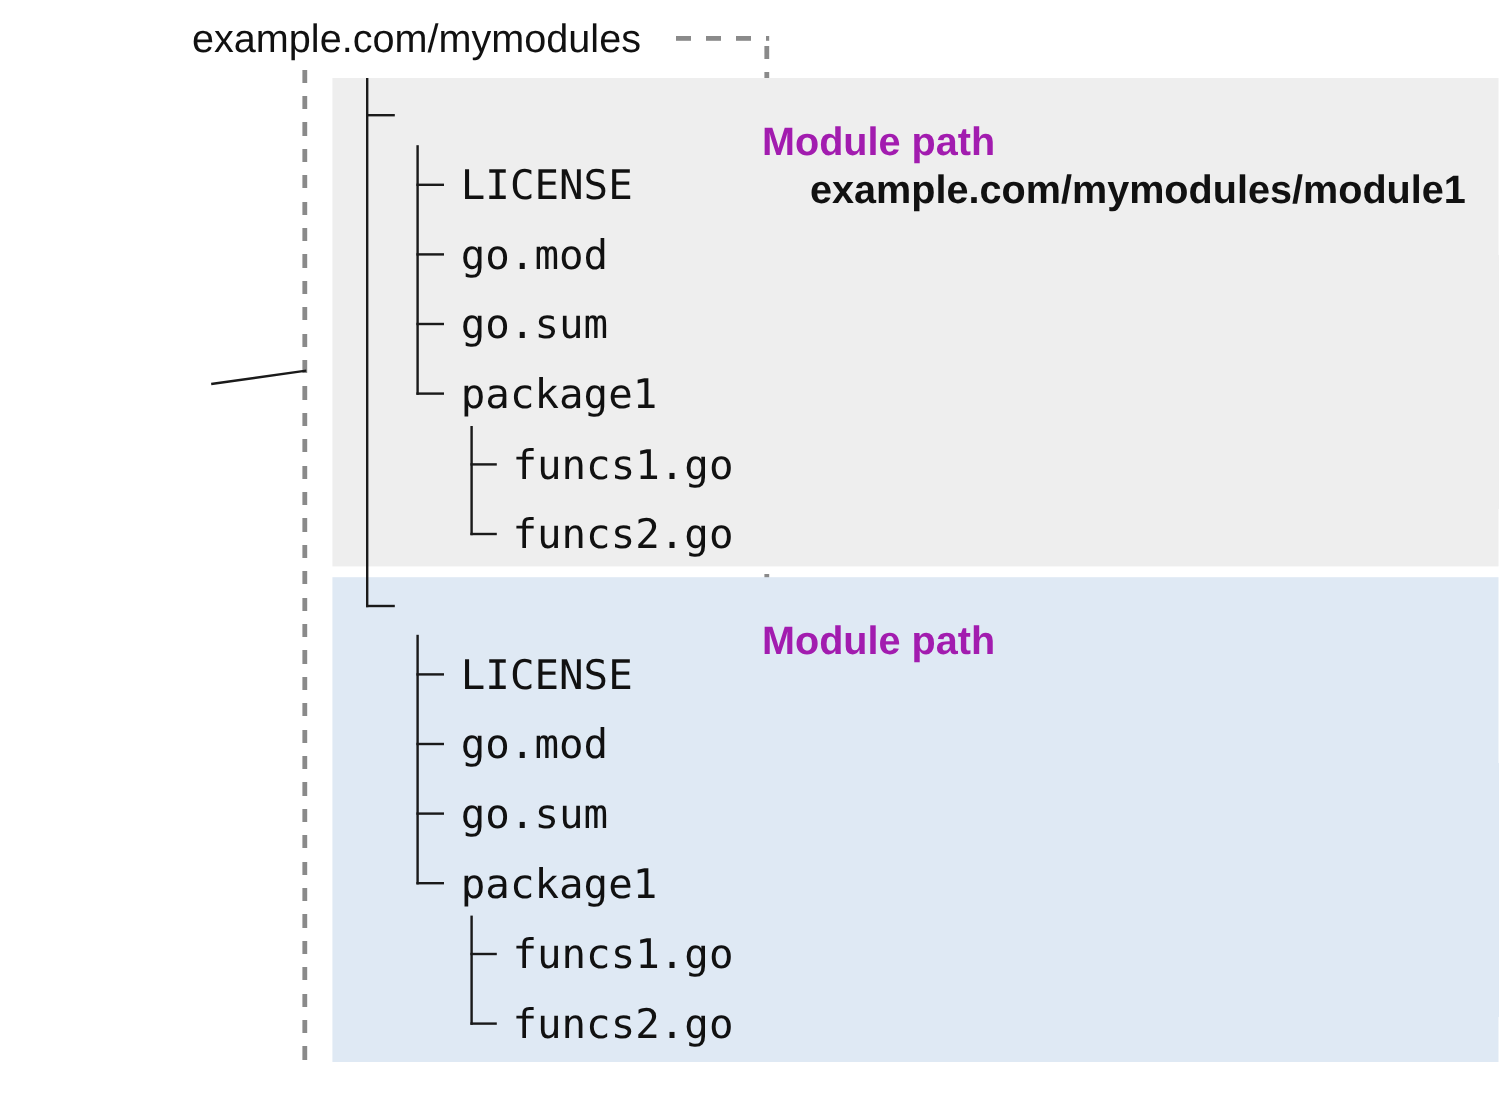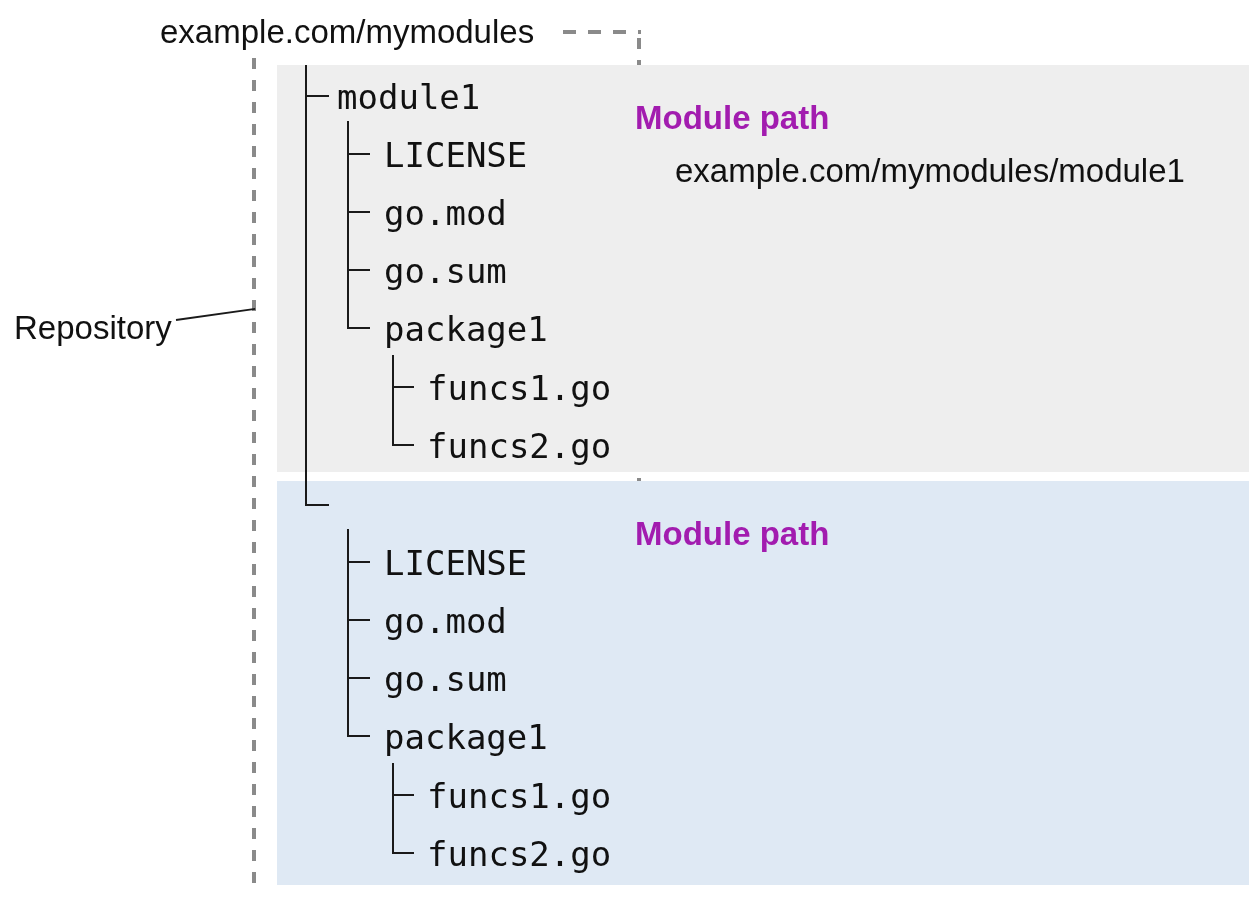--- a/index.html
+++ b/index.html
@@ -94,21 +94,20 @@
 
   <div class="dash-h" style="left:563px;top:30px;width:78px;"></div>
 
   <div class="dot-v" style="left:252px;top:58px;height:852px;"></div>
   <div class="dot-v" style="left:637px;top:38px;height:872px;"></div>
   <div class="dot-h" style="left:250px;top:906px;width:398px;"></div>
 
   <div class="module-box" style="top:65px;background:#eeeeee;"></div>
   <div class="module-box" style="top:481px;background:#dfe9f4;"></div>
 
-  <div class="sans-label" style="left:14px;top:308px;">Repository</div>
   <div class="pointer-line" style="left:176px;top:319px;width:80px;transform:rotate(-8deg);"></div>
 
   <div class="tree-v" style="left:305px;top:65px;height:441px;"></div>
 
   <div class="tree-h" style="left:305px;top:95px;width:24px;"></div>
 
   <div class="tree-h" style="left:305px;top:504px;width:24px;"></div>
 
   <div class="tree-v" style="left:347px;top:121px;height:208px;"></div>
   <div class="tree-h" style="left:347px;top:153px;width:23px;"></div>
@@ -123,33 +122,32 @@
   <div class="tree-v" style="left:347px;top:529px;height:208px;"></div>
   <div class="tree-h" style="left:347px;top:561px;width:23px;"></div>
   <div class="tree-h" style="left:347px;top:619px;width:23px;"></div>
   <div class="tree-h" style="left:347px;top:677px;width:23px;"></div>
   <div class="tree-h" style="left:347px;top:735px;width:23px;"></div>
 
   <div class="tree-v" style="left:392px;top:763px;height:91px;"></div>
   <div class="tree-h" style="left:392px;top:794px;width:22px;"></div>
   <div class="tree-h" style="left:392px;top:852px;width:22px;"></div>
 
-  <div class="mono-label" style="left:337px;top:77px;">module1</div>
   <div class="mono-label" style="left:384px;top:135px;">LICENSE</div>
   <div class="mono-label" style="left:384px;top:193px;">go.mod</div>
   <div class="mono-label" style="left:384px;top:251px;">go.sum</div>
   <div class="mono-label" style="left:384px;top:309px;">package1</div>
   <div class="mono-label" style="left:427px;top:368px;">funcs1.go</div>
   <div class="mono-label" style="left:427px;top:426px;">funcs2.go</div>
 
   <div class="mono-label" style="left:384px;top:543px;">LICENSE</div>
   <div class="mono-label" style="left:384px;top:601px;">go.mod</div>
   <div class="mono-label" style="left:384px;top:659px;">go.sum</div>
   <div class="mono-label" style="left:384px;top:717px;">package1</div>
   <div class="mono-label" style="left:427px;top:776px;">funcs1.go</div>
   <div class="mono-label" style="left:427px;top:834px;">funcs2.go</div>
 
   <div class="path-heading" style="top:99px;">Module path</div>
-  <div class="path-value" style="top:152px;">example.com/mymodules/module1</div>
+  <div class="path-value" style="top:139px;font-weight:bold;">example.com/mymodules/module1</div>
 
   <div class="path-heading" style="top:515px;">Module path</div>
 
 </div>
 
 </body></html>

